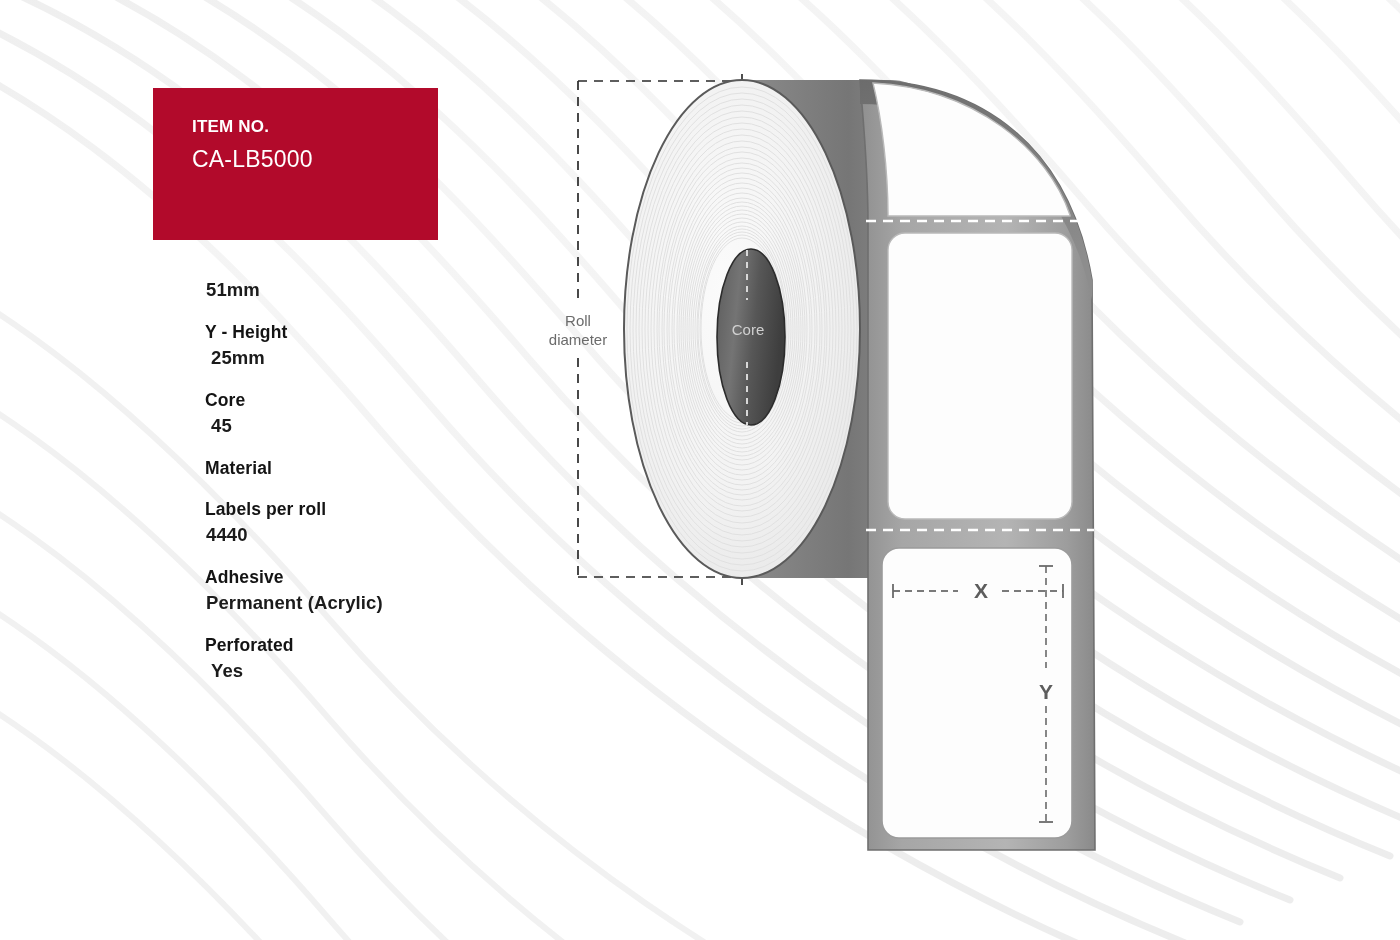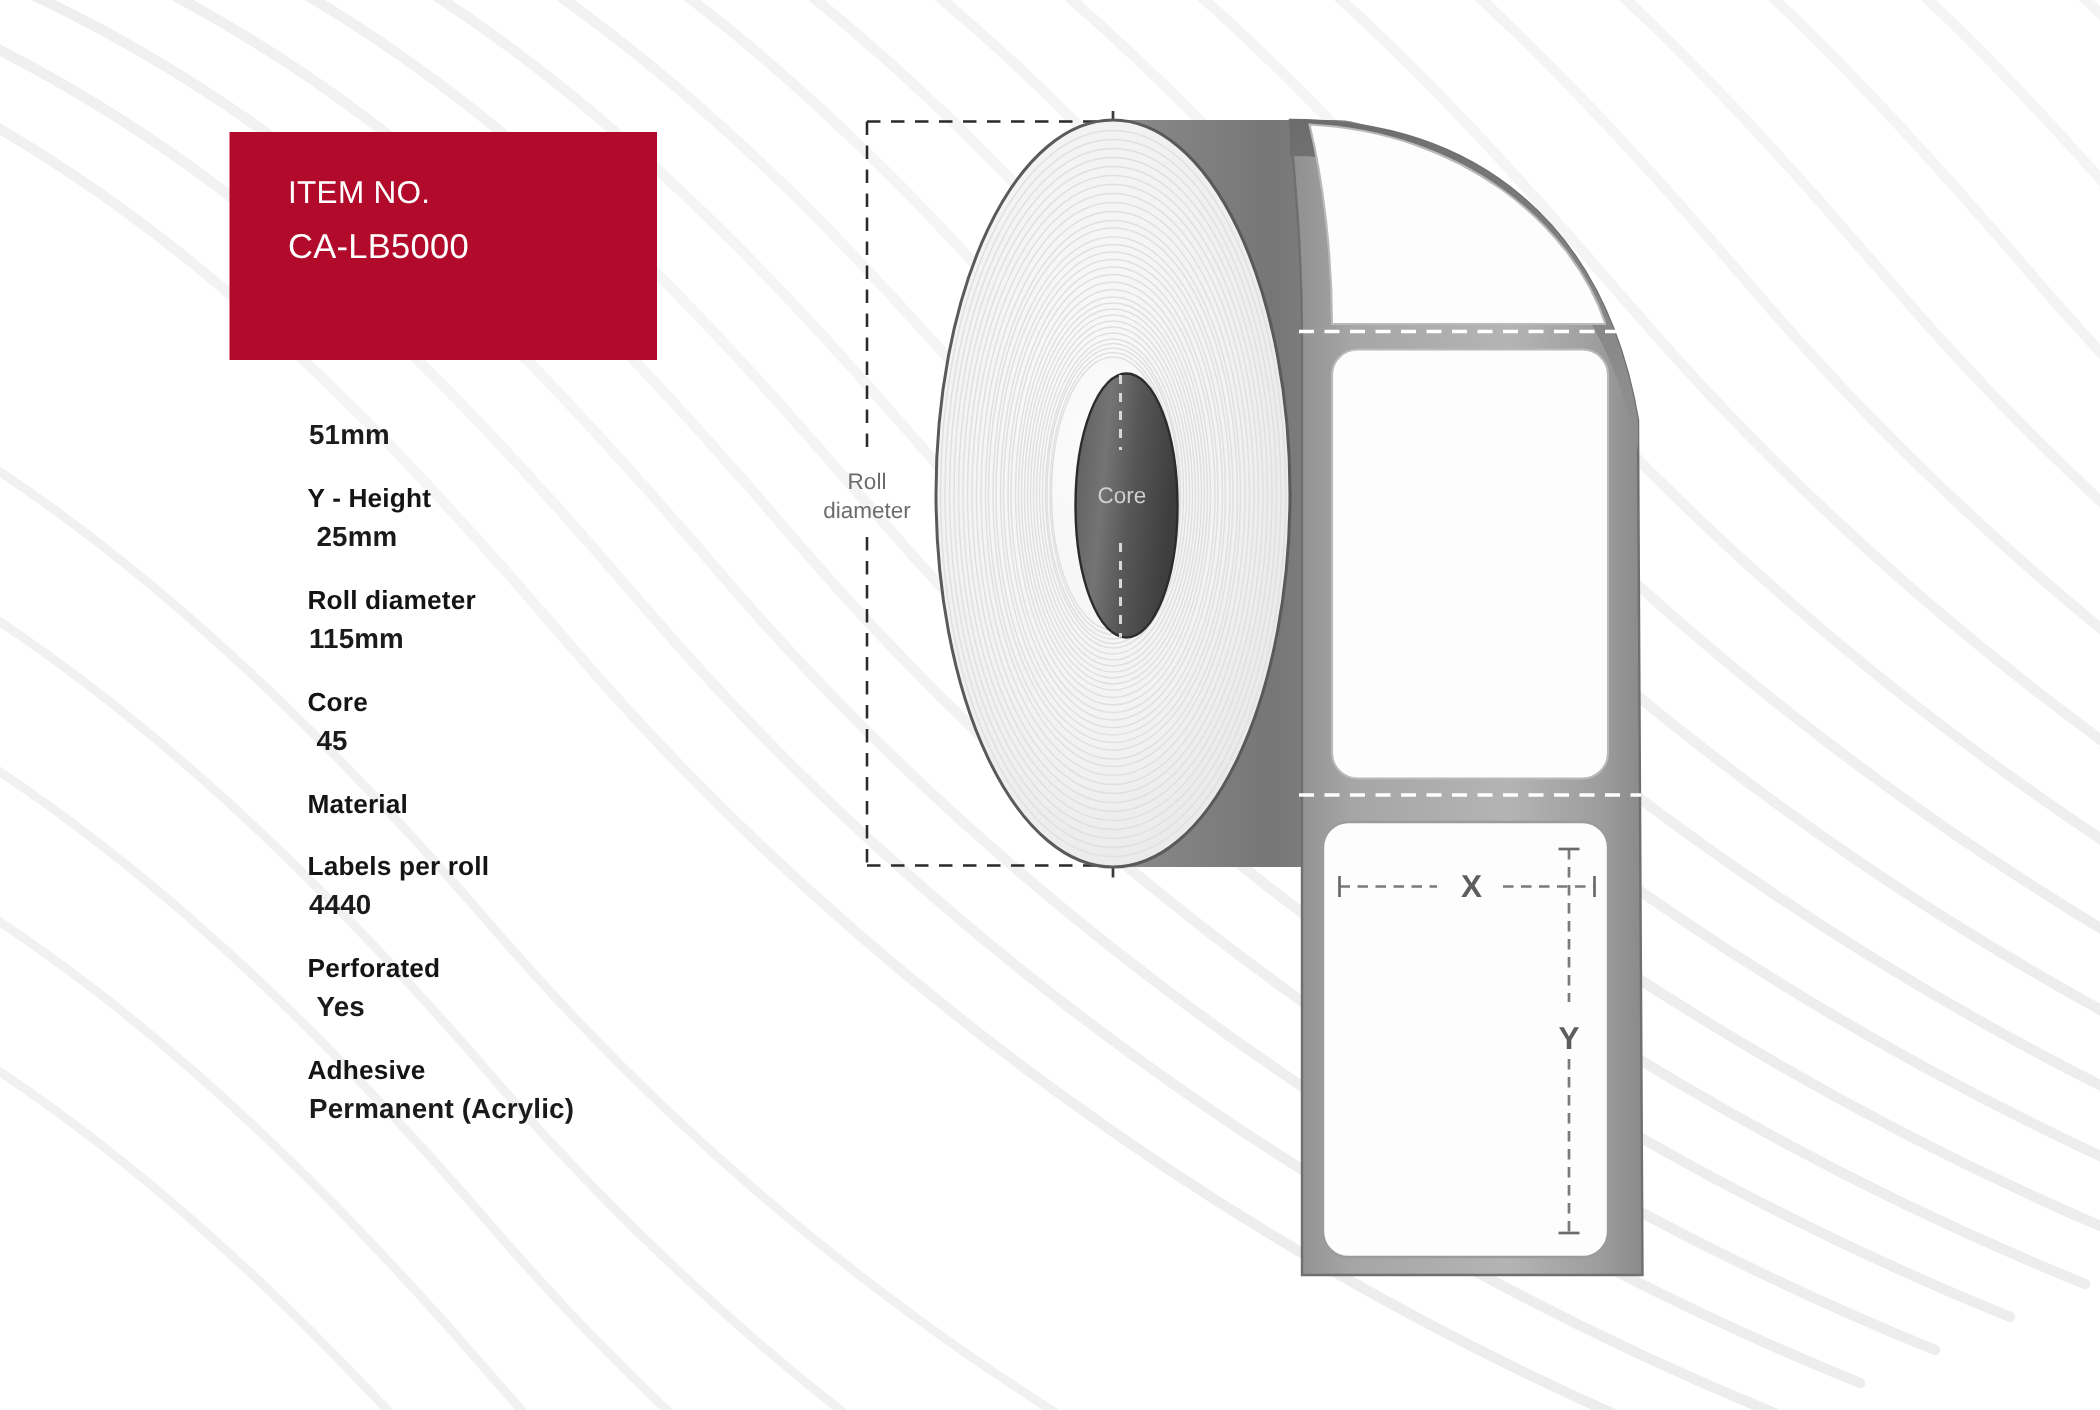--- a/index.html
+++ b/index.html
@@ -29,22 +29,22 @@
     position: absolute;
     left: 153px;
     top: 88px;
     width: 285px;
     height: 152px;
     z-index: 5;
     box-sizing: border-box;
     padding: 28px 0 0 39px;
   }
   #item-box .item-title {
-    font-size: 21px;
-    font-weight: normal;
+    font-size: 17px;
+    font-weight: bold;
     color: #ffffff;
     letter-spacing: 0.2px;
     line-height: 1.25;
   }
   #item-box .item-value {
     font-size: 23px;
     font-weight: normal;
     color: #ffffff;
     margin-top: 9px;
     letter-spacing: 0.2px;
@@ -155,41 +155,37 @@
 
   <div id="spec-list">
     <div class="spec-row">
       <div class="spec-value">51mm</div>
     </div>
     <div class="spec-row">
       <div class="spec-label">Y - Height</div>
       <div class="spec-value indent">25mm</div>
     </div>
     <div class="spec-row">
-      <div class="spec-label">Roll diameter</div>
-      <div class="spec-value">115mm</div>
-    </div>
-    <div class="spec-row">
       <div class="spec-label">Core</div>
       <div class="spec-value indent">45</div>
     </div>
     <div class="spec-row">
       <div class="spec-label">Material</div>
     </div>
     <div class="spec-row">
       <div class="spec-label">Labels per roll</div>
       <div class="spec-value">4440</div>
     </div>
     <div class="spec-row">
+      <div class="spec-label">Adhesive</div>
+      <div class="spec-value">Permanent (Acrylic)</div>
+    </div>
+    <div class="spec-row">
       <div class="spec-label">Perforated</div>
       <div class="spec-value indent">Yes</div>
-    </div>
-    <div class="spec-row">
-      <div class="spec-label">Adhesive</div>
-      <div class="spec-value">Permanent (Acrylic)</div>
     </div>
   </div>
 
   <svg id="illustration" viewBox="0 0 1400 940">
     <defs>
 
       <radialGradient id="rollFace" cx="0.42" cy="0.42" r="0.72">
         <stop offset="0%" stop-color="#fbfbfb"></stop>
         <stop offset="55%" stop-color="#f3f3f3"></stop>
         <stop offset="88%" stop-color="#e9e9e9"></stop>

